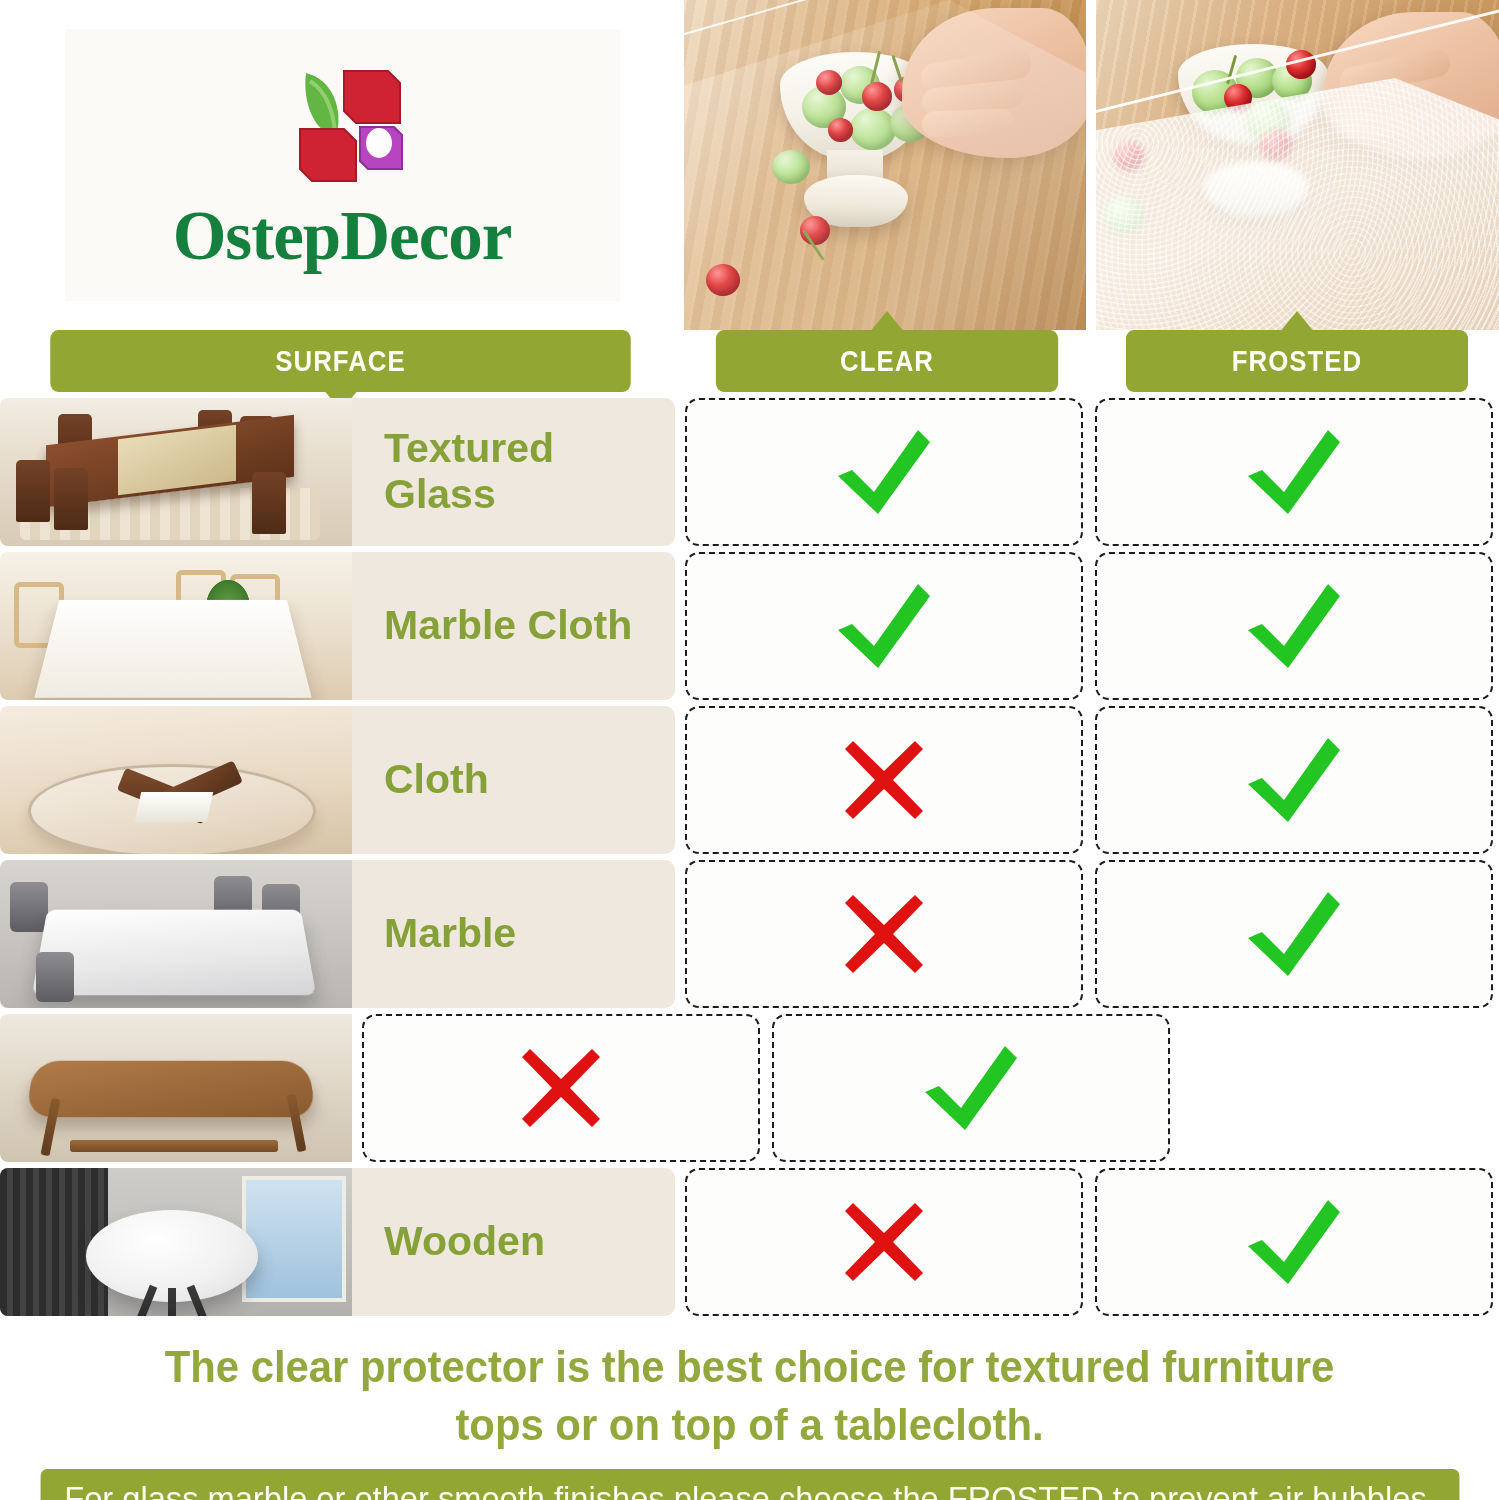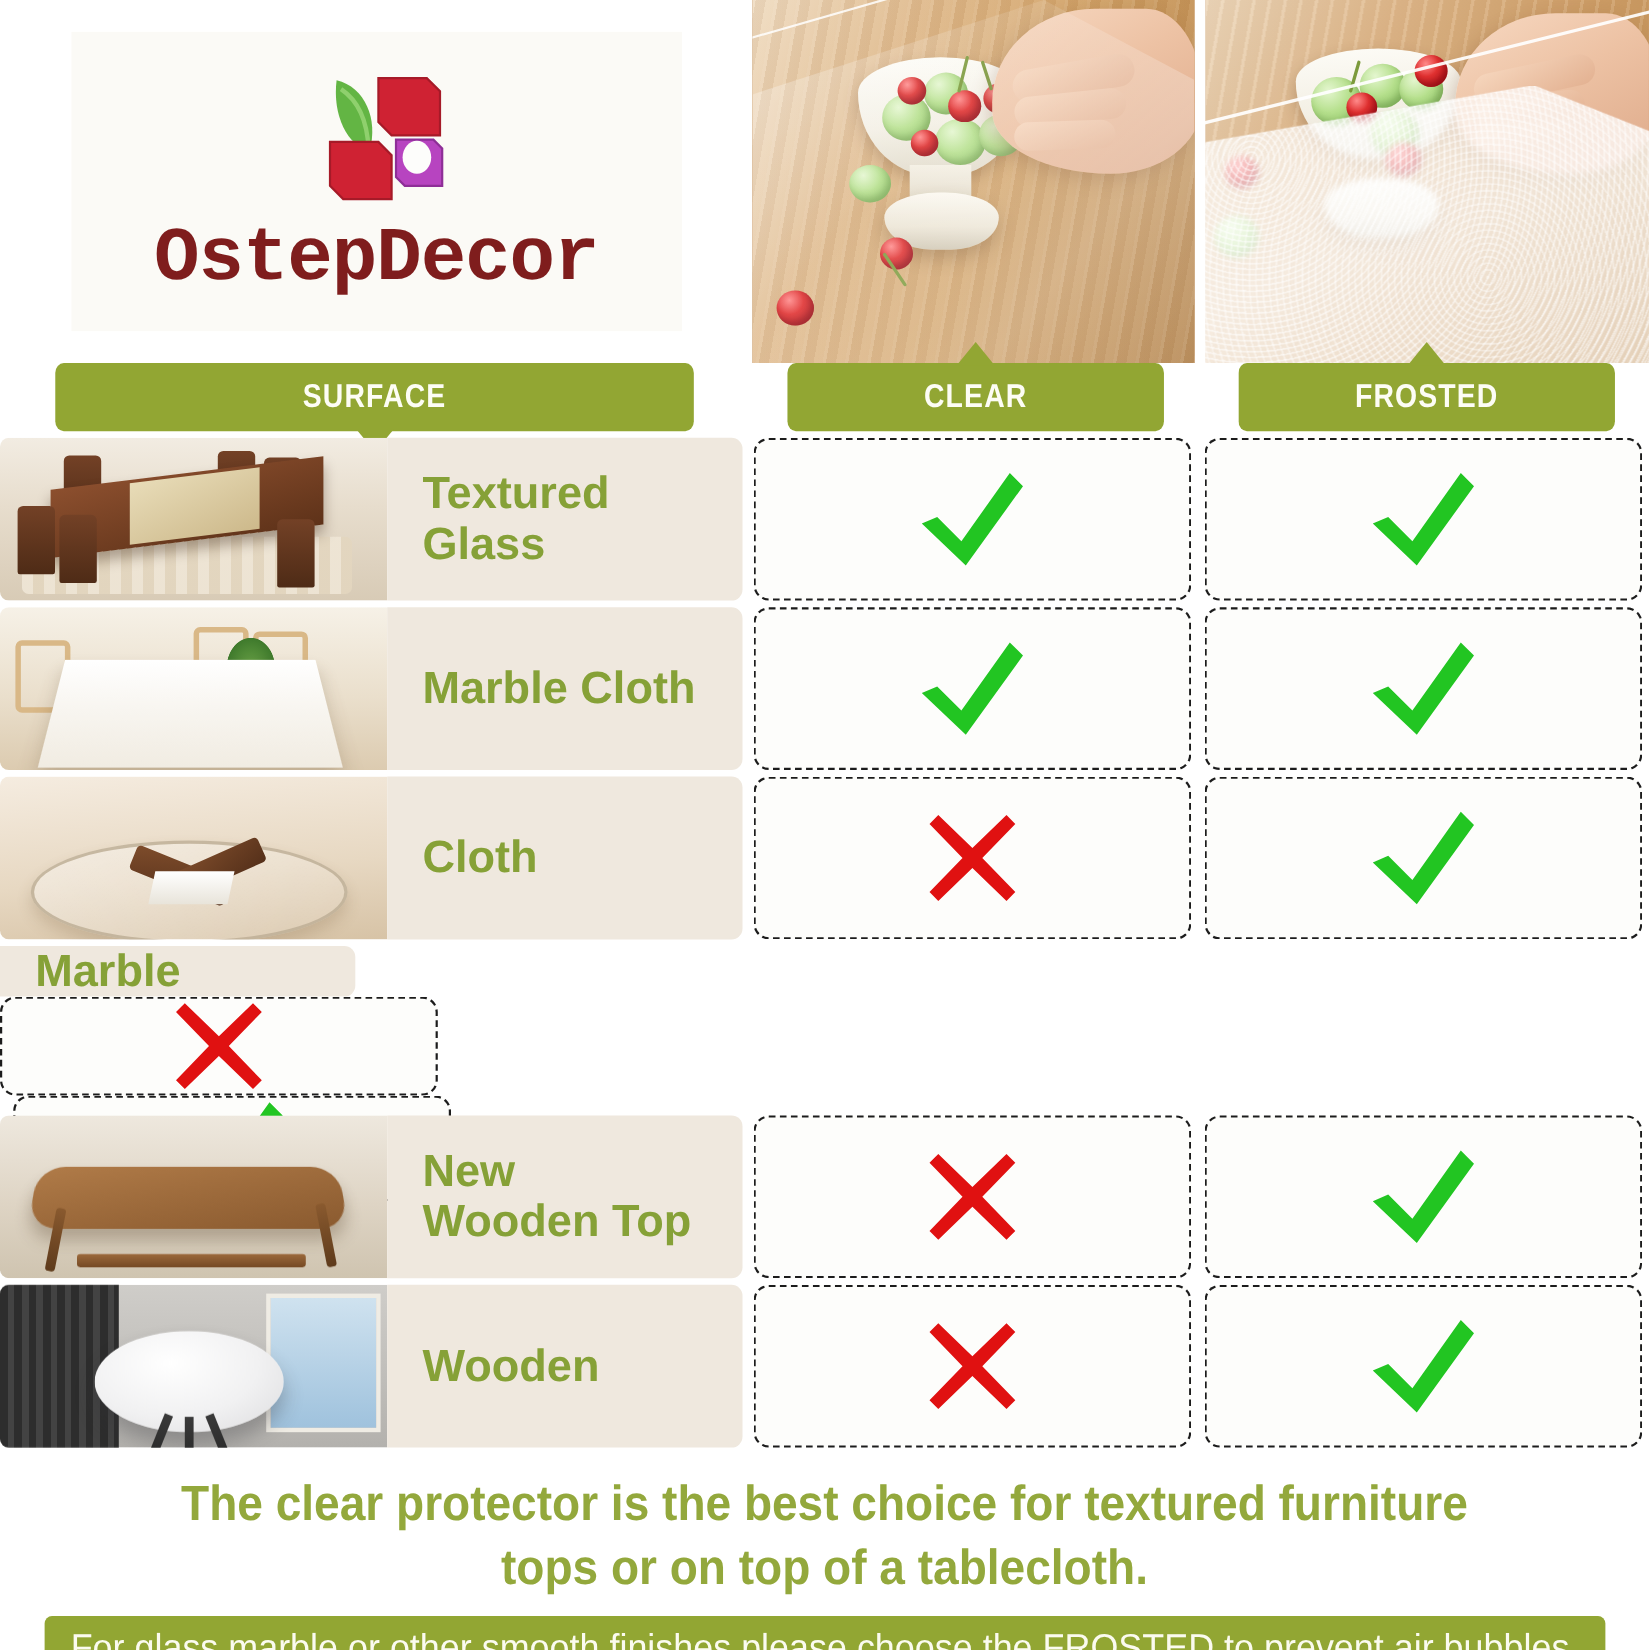--- a/index.html
+++ b/index.html
@@ -42,24 +42,24 @@
     padding-top: 6px;
     box-sizing: border-box;
   }
   .logo-mark {
     position: relative;
     width: 160px;
     height: 135px;
     margin-bottom: 2px;
   }
   .logo-wordmark {
-    font-family: Liberation Mono, monospace;
+    font-family: Liberation Serif, serif;
     font-size: 69px;
     font-weight: 700;
-    color: #7f1d1d;
+    color: #15803d;
     letter-spacing: -1px;
     line-height: 1;
     white-space: nowrap;
   }
 
   .photo-cell {
     width: 402px;
     height: 330px;
     position: relative;
     overflow: hidden;
@@ -583,21 +583,21 @@
       <path d="M12 4 L43 34 L74 4 L82 12 L52 43 L82 74 L74 82 L43 52 L12 82 L4 74 L34 43 L4 12 Z" fill="#e01111"></path>
     </svg>
   </div>
   <div class="mark-cell second">
     <svg class="check-glyph" viewBox="0 0 104 92">
       <path d="M6 50 L20 44 L42 66 L86 4 L98 16 L46 88 Z" fill="#22c522"></path>
     </svg>
   </div>
 </div>
 
-<div class="grid-row" style="height:148px;flex-direction:column;">
+<div class="grid-row" style="height:148px;">
   <div class="thumb">
     <div class="scene s4">
       <div class="mchair" style="left:10px;top:22px;"></div>
       <div class="mchair" style="left:214px;top:16px;"></div>
       <div class="mchair" style="left:262px;top:24px;"></div>
       <div class="marble"></div>
       <div class="mchair" style="left:36px;top:92px;"></div>
     </div>
   </div>
   <div class="label-cell">
@@ -617,24 +617,20 @@
 </div>
 
 <div class="grid-row" style="height:148px;">
   <div class="thumb">
     <div class="scene s5">
       <div class="wtop"></div>
       <div class="wleg" style="left:46px;top:84px;transform:rotate(11deg);"></div>
       <div class="wleg" style="left:292px;top:80px;transform:rotate(-11deg);"></div>
       <div class="shelf"></div>
     </div>
-  </div>
-  <div class="label-cell">
-    <span style="white-space:pre-line;">New
-Wooden Top</span>
   </div>
   <div class="spacer-col"></div>
   <div class="mark-cell">
     <svg class="x-glyph" viewBox="0 0 86 86">
       <path d="M12 4 L43 34 L74 4 L82 12 L52 43 L82 74 L74 82 L43 52 L12 82 L4 74 L34 43 L4 12 Z" fill="#e01111"></path>
     </svg>
   </div>
   <div class="mark-cell second">
     <svg class="check-glyph" viewBox="0 0 104 92">
       <path d="M6 50 L20 44 L42 66 L86 4 L98 16 L46 88 Z" fill="#22c522"></path>

